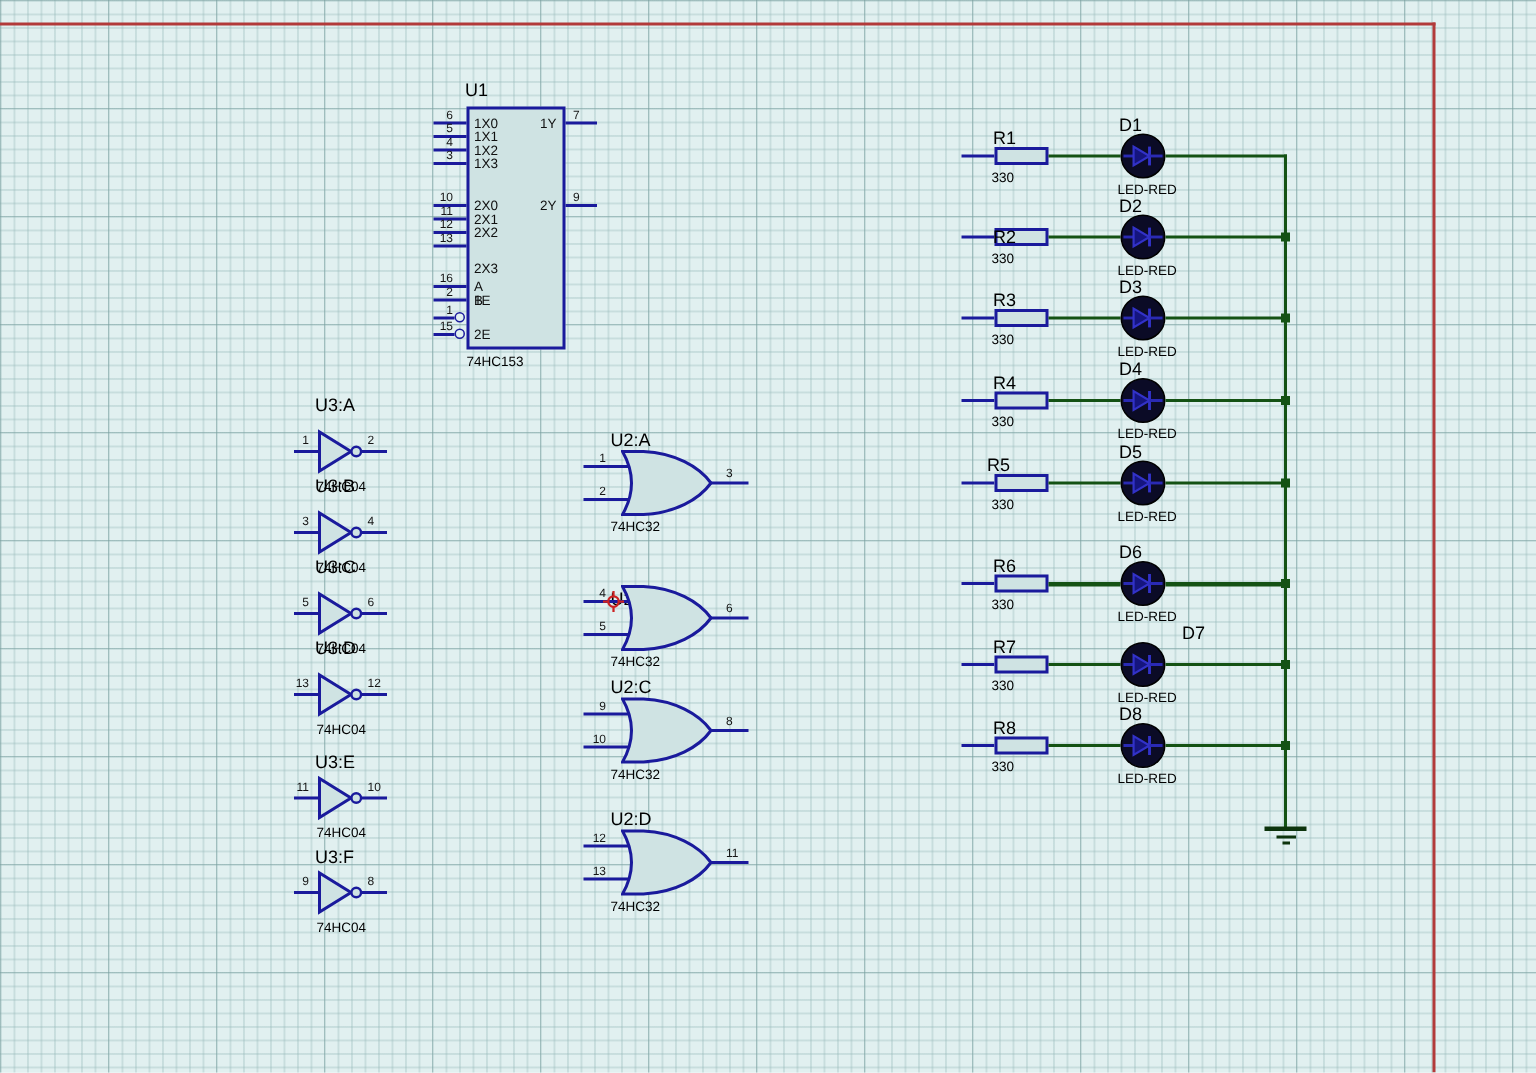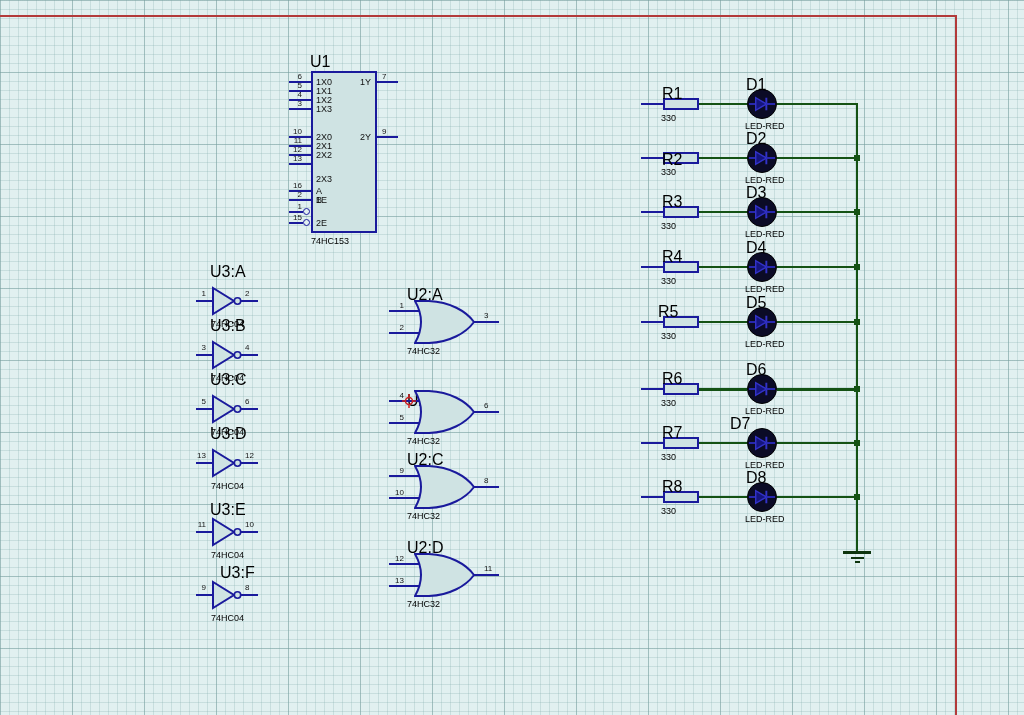--- a/index.html
+++ b/index.html
@@ -11,21 +11,21 @@
       linear-gradient(to bottom, rgba(120,158,158,.50) 1px, transparent 1px),
       linear-gradient(to right, rgba(148,184,184,.33) 1px, transparent 1px),
       linear-gradient(to bottom, rgba(148,184,184,.33) 1px, transparent 1px);
     background-size:72px 72px,72px 72px,9px 9px,9px 9px;}
   .abs{position:absolute}
   .w{position:absolute;height:2px;background:var(--wire-blue,#1a1a9c)}
   .wg{position:absolute;height:2px;background:var(--wire-green,#145214)}
   .wg3{position:absolute;height:3px;background:var(--wire-green,#145214)}
   .vrail{position:absolute;width:2px;background:var(--wire-green,#145214)}
   .dot{position:absolute;width:6px;height:6px;background:var(--wire-green,#145214)}
-  .ref{position:absolute;font-size:16px;color:#000;white-space:nowrap}
+  .ref{position:absolute;font-size:12px;color:#000;white-space:nowrap}
   .pnum{position:absolute;font-size:8px;color:#151515;white-space:nowrap}
   .plbl{position:absolute;font-size:9px;color:#000;white-space:nowrap}
   .inlbl{position:absolute;font-size:9px;color:#101010;white-space:nowrap}
   .ta-r{text-align:right}
   .chipbox{position:absolute;border:2px solid var(--wire-blue,#1a1a9c);background:var(--component-fill,#cfe3e3)}
   .bub{position:absolute;width:5px;height:5px;border:1.5px solid var(--wire-blue,#1a1a9c);border-radius:50%;background:var(--grid-bg,#e1f0f0)}
   .res{position:absolute;width:32px;height:8px;border:2px solid var(--wire-blue,#1a1a9c);background:var(--component-fill,#cfe3e3)}
   .led{position:absolute;width:28px;height:28px;border:1px solid #000;border-radius:50%;background:var(--led-body,#0b0b26)}
   .gbar{position:absolute;background:#0d340d}
   .redl{position:absolute;background:var(--sheet-border,#b23a3a)}
@@ -136,21 +136,21 @@
   <div class="w" style="left:196px;top:531px;width:17px"></div>
   <span class="pnum ta-r" style="left:188px;top:520px;width:18px">11</span>
   <svg class="abs" style="left:212px;top:517px" width="34" height="30" viewBox="0 0 34 30">
       <polygon points="1,2 1,28 22,15" fill="#cfe3e3" stroke="#1a1a9c" stroke-width="2"></polygon>
       <circle cx="25.5" cy="15" r="3.2" fill="#cfe3e3" stroke="#1a1a9c" stroke-width="1.6"></circle>
     </svg>
   <div class="w" style="left:241px;top:531px;width:17px"></div>
   <span class="pnum" style="left:245px;top:520px">10</span>
   <span class="plbl" style="left:211px;top:550px">74HC04</span>
 
-  <span class="ref" style="left:220px;top:564px">U3:F</span>
+  <span class="ref" style="left:210px;top:564px">U3:F</span>
   <div class="w" style="left:196px;top:594px;width:17px"></div>
   <span class="pnum ta-r" style="left:188px;top:583px;width:18px">9</span>
   <svg class="abs" style="left:212px;top:580px" width="34" height="30" viewBox="0 0 34 30">
       <polygon points="1,2 1,28 22,15" fill="#cfe3e3" stroke="#1a1a9c" stroke-width="2"></polygon>
       <circle cx="25.5" cy="15" r="3.2" fill="#cfe3e3" stroke="#1a1a9c" stroke-width="1.6"></circle>
     </svg>
   <div class="w" style="left:241px;top:594px;width:17px"></div>
   <span class="pnum" style="left:245px;top:583px">8</span>
   <span class="plbl" style="left:211px;top:613px">74HC04</span>
 
@@ -309,21 +309,21 @@
   <div class="res" style="left:663px;top:437px"></div>
   <span class="ref" style="left:662px;top:424px">R7</span>
   <span class="plbl" style="left:661px;top:452px">330</span>
   <div class="wg" style="left:699px;top:442px;width:48px"></div>
   <div class="led" style="left:747px;top:428px"><svg width="28" height="28" viewBox="0 0 29 29">
         <line x1="1" y1="14.5" x2="8" y2="14.5" stroke="#2a2ab4" stroke-width="2"></line>
         <polygon points="8,8 8,21 19,14.5" fill="#15157e" stroke="#3232c8" stroke-width="1.5"></polygon>
         <line x1="19" y1="8" x2="19" y2="21" stroke="#3232c8" stroke-width="2"></line>
         <line x1="19" y1="14.5" x2="28" y2="14.5" stroke="#2a2ab4" stroke-width="2"></line>
       </svg></div>
-  <span class="ref" style="left:730px;top:415px">D7</span>
+  <span class="ref" style="left:788px;top:415px">D7</span>
   <span class="plbl" style="left:745px;top:460px">LED-RED</span>
   <div class="wg" style="left:777px;top:442px;width:81px"></div>
   <div class="dot" style="left:854px;top:440px"></div>
 
   <div class="w" style="left:641px;top:496px;width:22px"></div>
   <div class="res" style="left:663px;top:491px"></div>
   <span class="ref" style="left:662px;top:478px">R8</span>
   <span class="plbl" style="left:661px;top:506px">330</span>
   <div class="wg" style="left:699px;top:496px;width:48px"></div>
   <div class="led" style="left:747px;top:482px"><svg width="28" height="28" viewBox="0 0 29 29">

